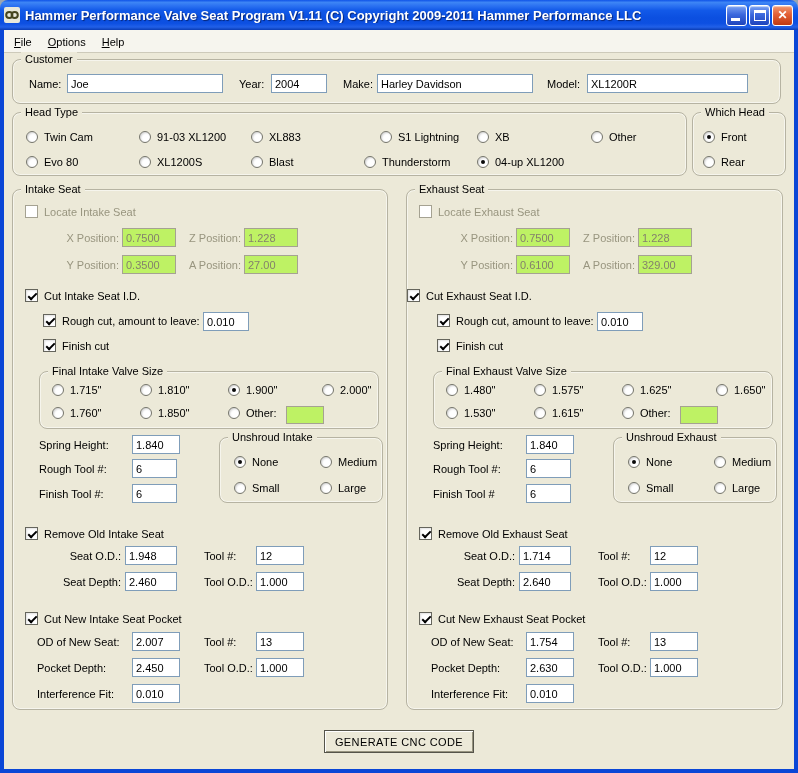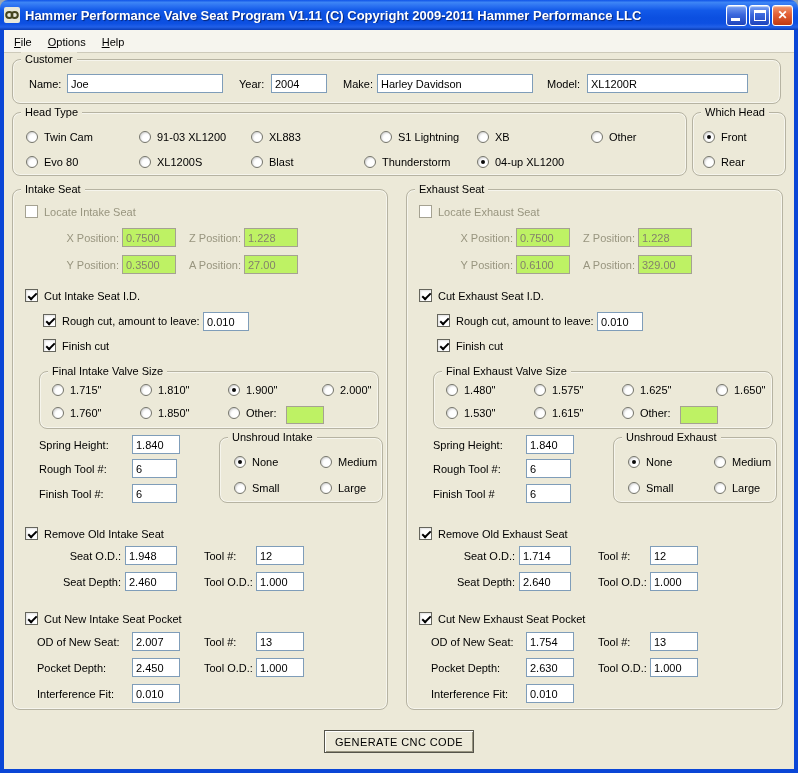--- a/index.html
+++ b/index.html
@@ -279,21 +279,21 @@
         </div>
         <span class="lbl r dis" style="left:26px;top:41px;width:80px">X Position:</span>
         <input class="xp-input" style="left: 109px; top: 38px; width: 54px;" disabled="" value="0.7500">
         <span class="lbl r dis" style="left:148px;top:41px;width:80px">Z Position:</span>
         <input class="xp-input" style="left: 231px; top: 38px; width: 54px;" disabled="" value="1.228">
         <span class="lbl r dis" style="left:26px;top:68px;width:80px">Y Position:</span>
         <input class="xp-input" style="left: 109px; top: 65px; width: 54px;" disabled="" value="0.6100">
         <span class="lbl r dis" style="left:148px;top:68px;width:80px">A Position:</span>
         <input class="xp-input" style="left: 231px; top: 65px; width: 54px;" disabled="" value="329.00">
 
-        <div class="ctl" style="left:12px;top:99px">
+        <div class="ctl" style="left:0;top:99px">
           <span class="cb checked"></span>
           <span>Cut Exhaust Seat I.D.</span>
         </div>
         <div class="ctl" style="left:30px;top:124px">
           <span class="cb checked"></span>
           <span>Rough cut, amount to leave:</span>
         </div>
         <input class="xp-input" style="left: 190px; top: 122px; width: 46px;" value="0.010">
         <div class="ctl" style="left:30px;top:149px">
           <span class="cb checked"></span>

